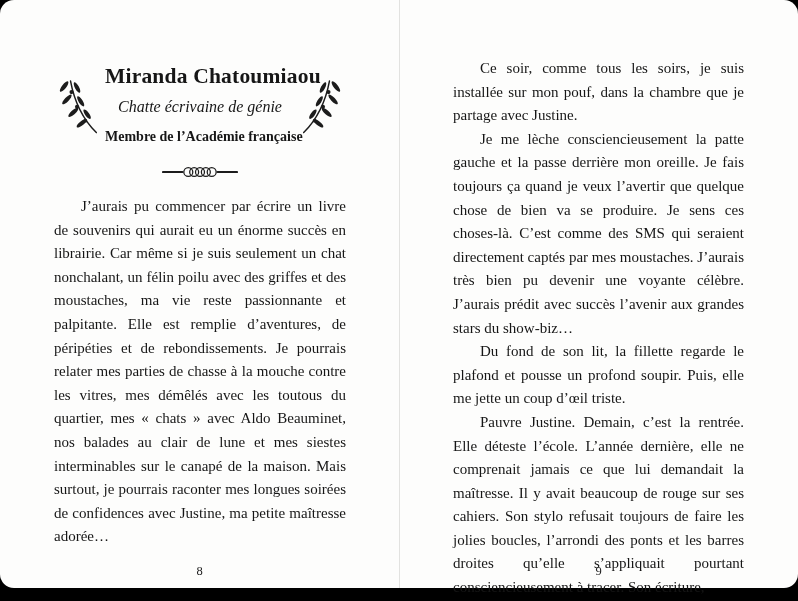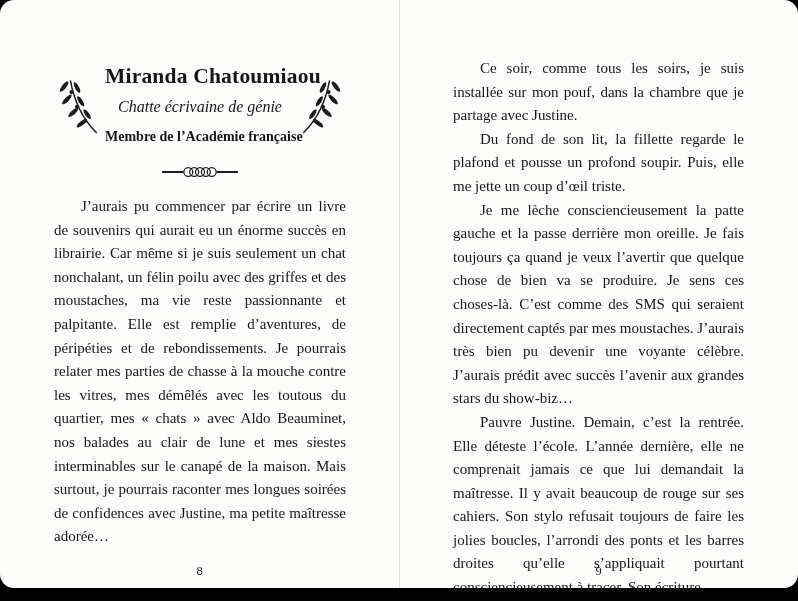--- a/index.html
+++ b/index.html
@@ -156,21 +156,21 @@
           </g>
           <line x1="57" y1="8" x2="77" y2="8" stroke="#1c1c1c" stroke-width="2.2" stroke-linecap="round"></line>
         </svg>
       </div>
 
       <p>J’aurais pu commencer par écrire un livre de souvenirs qui aurait eu un énorme succès en librairie. Car même si je suis seulement un chat nonchalant, un félin poilu avec des griffes et des moustaches, ma vie reste passionnante et palpitante. Elle est remplie d’aventures, de péripéties et de rebondissements. Je pourrais relater mes parties de chasse à la mouche contre les vitres, mes démêlés avec les toutous du quartier, mes « chats » avec Aldo Beauminet, nos balades au clair de lune et mes siestes interminables sur le canapé de la maison. Mais surtout, je pourrais raconter mes longues soirées de confidences avec Justine, ma petite maîtresse adorée…</p>
     </section>
 
     <section class="page right">
       <p>Ce soir, comme tous les soirs, je suis installée sur mon pouf, dans la chambre que je partage avec Justine.</p>
+      <p>Je me lèche consciencieusement la patte gauche et la passe derrière mon oreille. Je fais toujours ça quand je veux l’avertir que quelque chose de bien va se produire. Je sens ces choses-là. C’est comme des SMS qui seraient directement captés par mes moustaches. J’aurais très bien pu devenir une voyante célèbre. J’aurais prédit avec succès l’avenir aux grandes stars du show-biz…</p>
       <p>Du fond de son lit, la fillette regarde le plafond et pousse un profond soupir. Puis, elle me jette un coup d’œil triste.</p>
-      <p>Je me lèche consciencieusement la patte gauche et la passe derrière mon oreille. Je fais toujours ça quand je veux l’avertir que quelque chose de bien va se produire. Je sens ces choses-là. C’est comme des SMS qui seraient directement captés par mes moustaches. J’aurais très bien pu devenir une voyante célèbre. J’aurais prédit avec succès l’avenir aux grandes stars du show-biz…</p>
       <p>Pauvre Justine. Demain, c’est la rentrée. Elle déteste l’école. L’année dernière, elle ne comprenait jamais ce que lui demandait la maîtresse. Il y avait beaucoup de rouge sur ses cahiers. Son stylo refusait toujours de faire les jolies boucles, l’arrondi des ponts et les barres droites qu’elle s’appliquait pourtant consciencieusement à tracer. Son écriture,</p>
     </section>
 
     <div class="pagenum left-num">8</div>
     <div class="pagenum right-num">9</div>
   </div>
 </div>
 
 </body></html>

